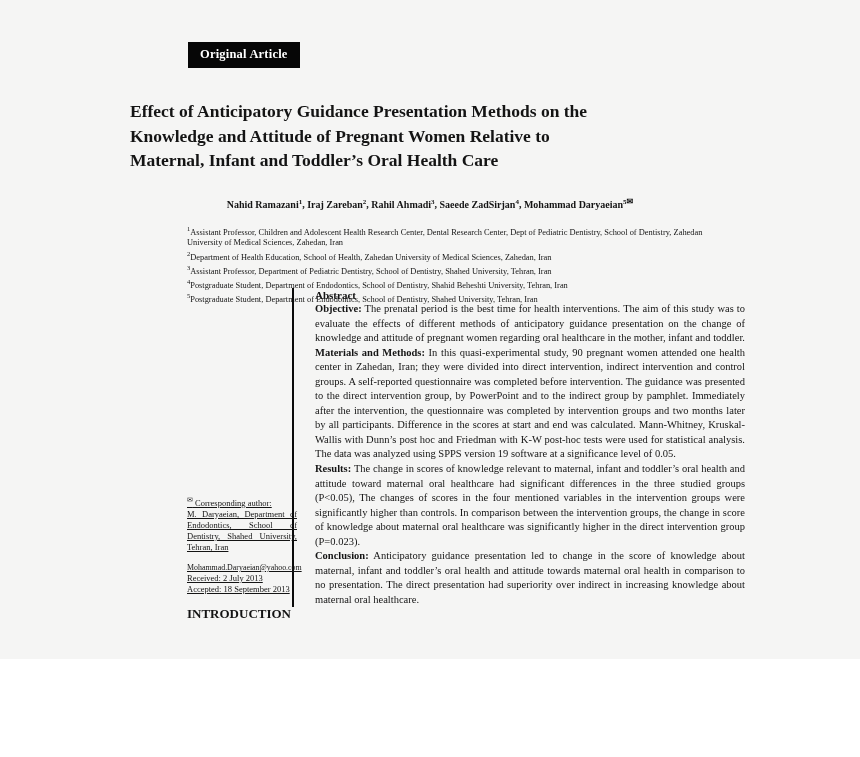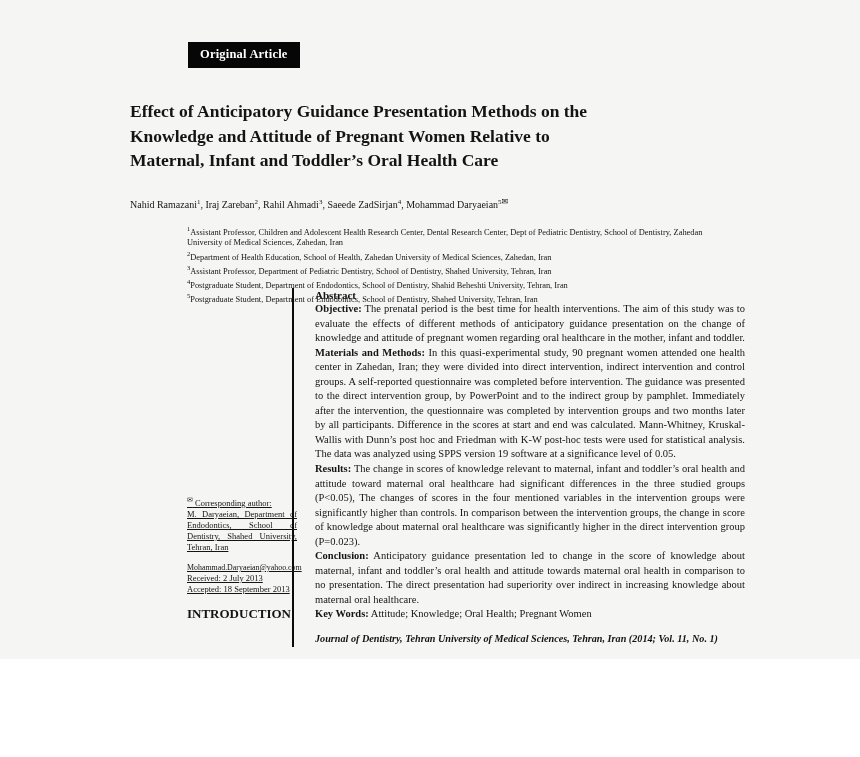--- a/index.html
+++ b/index.html
@@ -17,21 +17,21 @@
     font-weight:bold;font-size:12.5px;
     padding:5px 12px 6px 12px;
     letter-spacing:0.2px;
   }
   .title{
     position:absolute;left:130px;top:99px;width:600px;
     text-align:left;font-weight:bold;font-size:17.5px;line-height:24.5px;
   }
   .authors{
     position:absolute;left:130px;top:197px;width:600px;
-    font-weight:normal;font-size:10px;
+    text-align:center;font-weight:bold;font-size:10px;
   }
   .authors sup{font-size:7px;}
   .authors .env{font-size:8px;vertical-align:super;}
   .affiliations{
     position:absolute;left:187px;top:224px;width:545px;
     font-size:8.4px;line-height:10.4px;
   }
   .affiliations sup{font-size:6.5px;}
   .abstract{
     position:absolute;left:292px;top:288px;width:430px;
@@ -97,22 +97,20 @@
     <div><sup>4</sup><span>Postgraduate Student, Department of Endodontics, School of Dentistry, Shahid Beheshti University, Tehran, Iran</span></div>
     <div><sup>5</sup><span>Postgraduate Student, Department of Endodontics, School of Dentistry, Shahed University, Tehran, Iran</span></div>
   </div>
 
   <div class="abstract">
     <h3>Abstract</h3>
     <p><span class="lbl">Objective:</span> <span>The prenatal period is the best time for health interventions. The aim of this study was to evaluate the effects of different methods of anticipatory guidance presentation on the change of knowledge and attitude of pregnant women regarding oral healthcare in the mother, infant and toddler.</span></p>
     <p><span class="lbl">Materials and Methods:</span> <span>In this quasi-experimental study, 90 pregnant women attended one health center in Zahedan, Iran; they were divided into direct intervention, indirect intervention and control groups. A self-reported questionnaire was completed before intervention. The guidance was presented to the direct intervention group, by PowerPoint and to the indirect group by pamphlet. Immediately after the intervention, the questionnaire was completed by intervention groups and two months later by all participants. Difference in the scores at start and end was calculated. Mann-Whitney, Kruskal-Wallis with Dunn’s post hoc and Friedman with K-W post-hoc tests were used for statistical analysis. The data was analyzed using SPPS version 19 software at a significance level of 0.05.</span></p>
     <p><span class="lbl">Results:</span> <span>The change in scores of knowledge relevant to maternal, infant and toddler’s oral health and attitude toward maternal oral healthcare had significant differences in the three studied groups (P&lt;0.05), The changes of scores in the four mentioned variables in the intervention groups were significantly higher than controls. In comparison between the intervention groups, the change in score of knowledge about maternal oral healthcare was significantly higher in the direct intervention group (P=0.023).</span></p>
     <p><span class="lbl">Conclusion:</span> <span>Anticipatory guidance presentation led to change in the score of knowledge about maternal, infant and toddler’s oral health and attitude towards maternal oral health in comparison to no presentation. The direct presentation had superiority over indirect in increasing knowledge about maternal oral healthcare.</span></p>
-    <p><span class="lbl">Key Words:</span> <span>Attitude; Knowledge; Oral Health; Pregnant Women</span></p>
-    <div class="journal-line">Journal of Dentistry, Tehran University of Medical Sciences, Tehran, Iran (2014; Vol. 11, No. 1)</div>
   </div>
 
   <div class="correspond">
     <div><span class="env">✉</span> <span>Corresponding author:</span></div>
     <div>M. Daryaeian, Department of Endodontics, School of Dentistry, Shahed University, Tehran, Iran</div>
     <div class="email">Mohammad.Daryaeian@yahoo.com</div>
     <div class="dates">
       <div>Received: 2 July 2013</div>
       <div>Accepted: 18 September 2013</div>
     </div>

